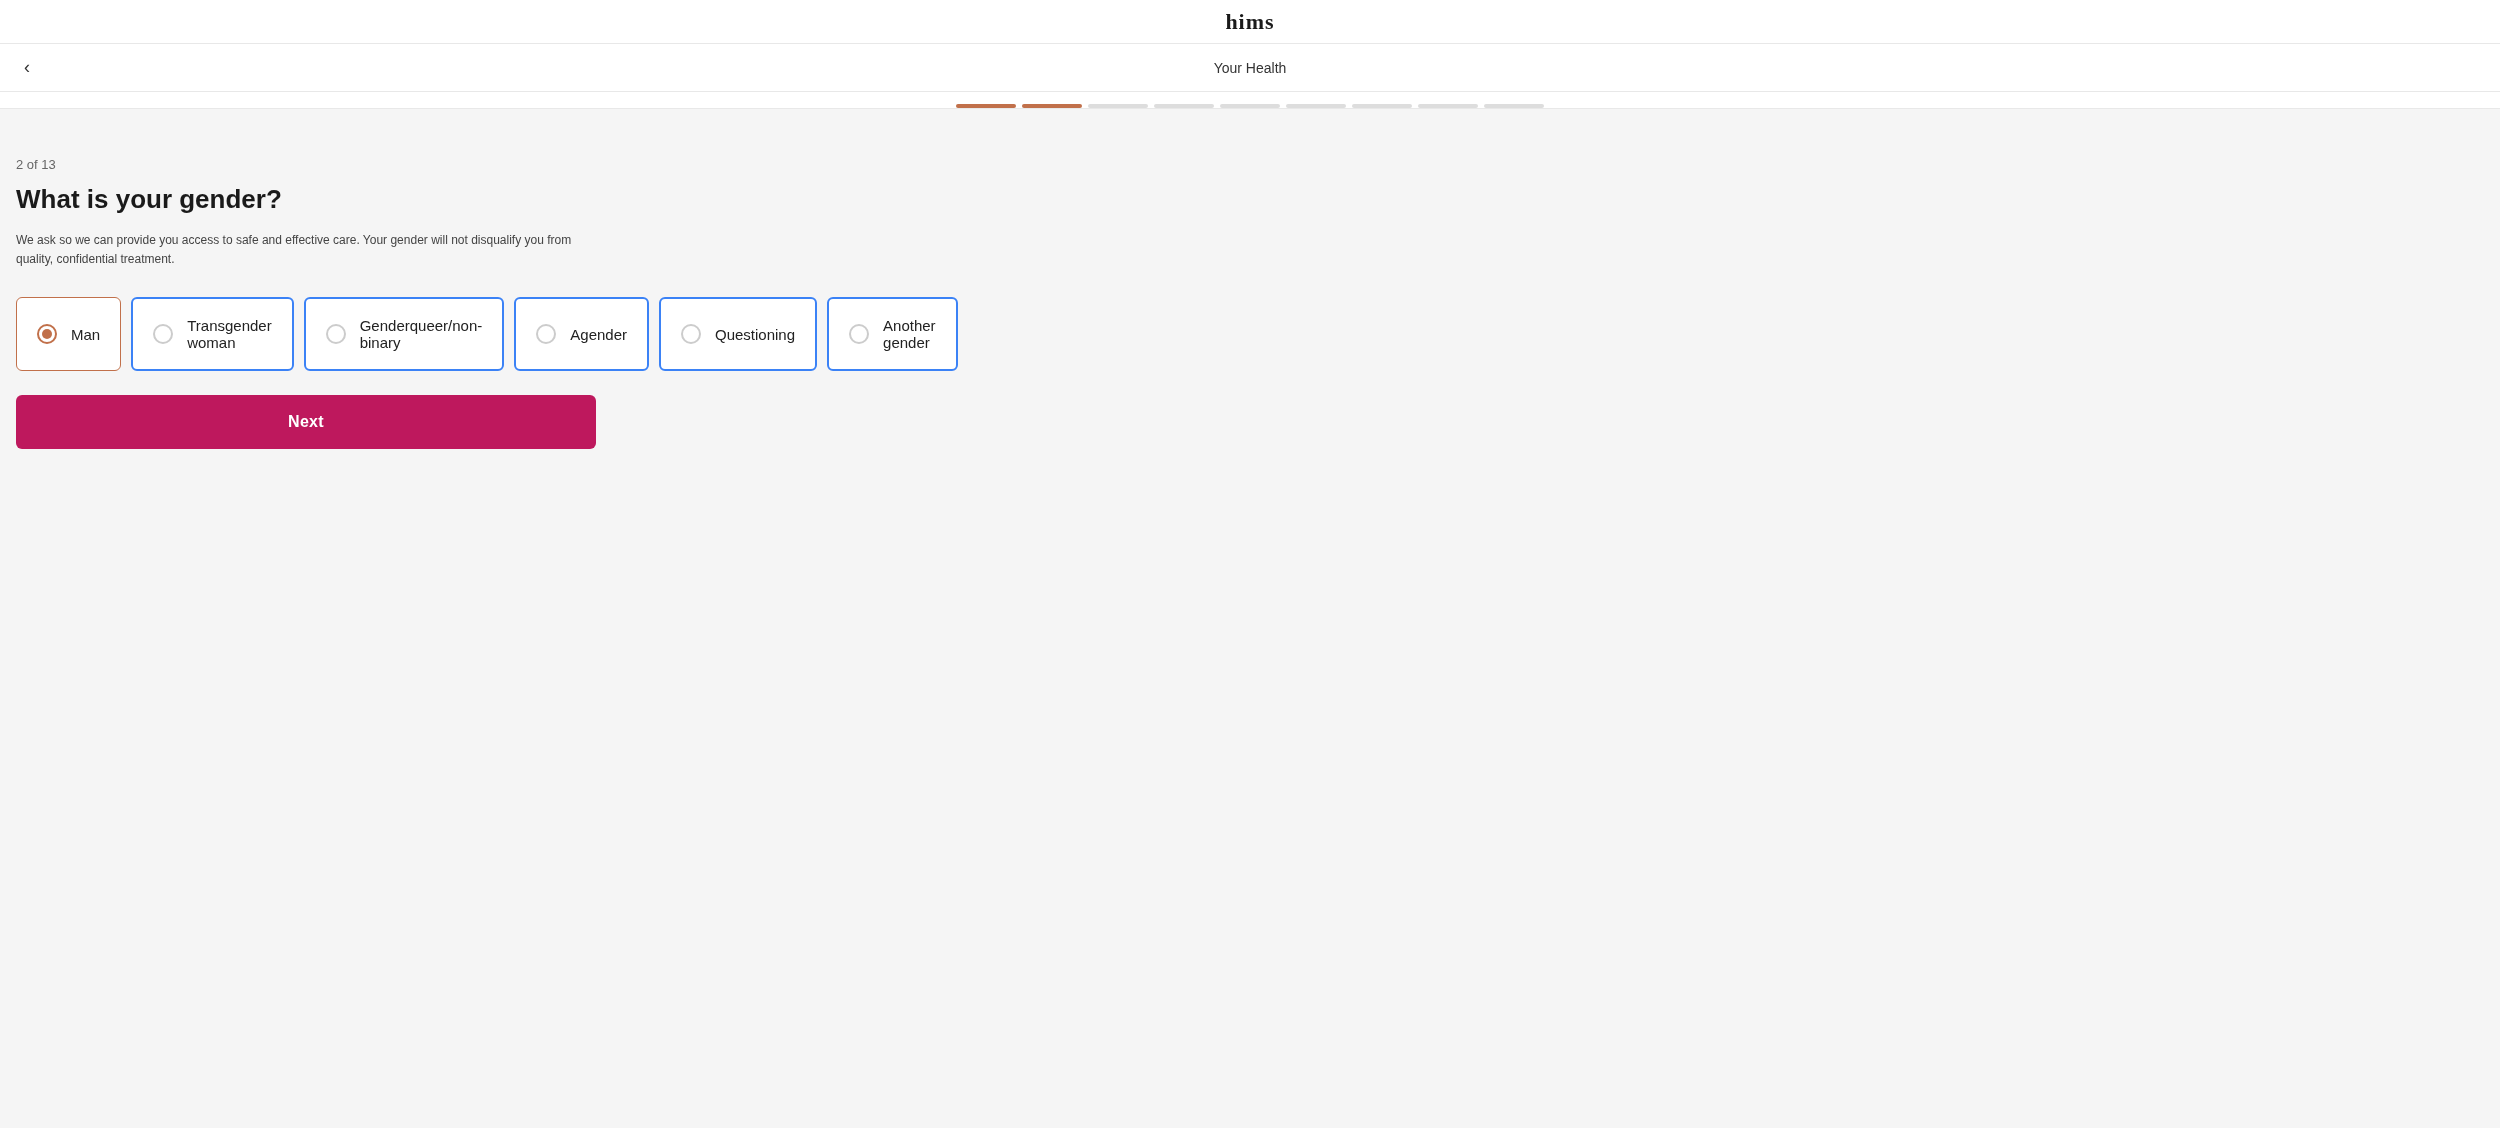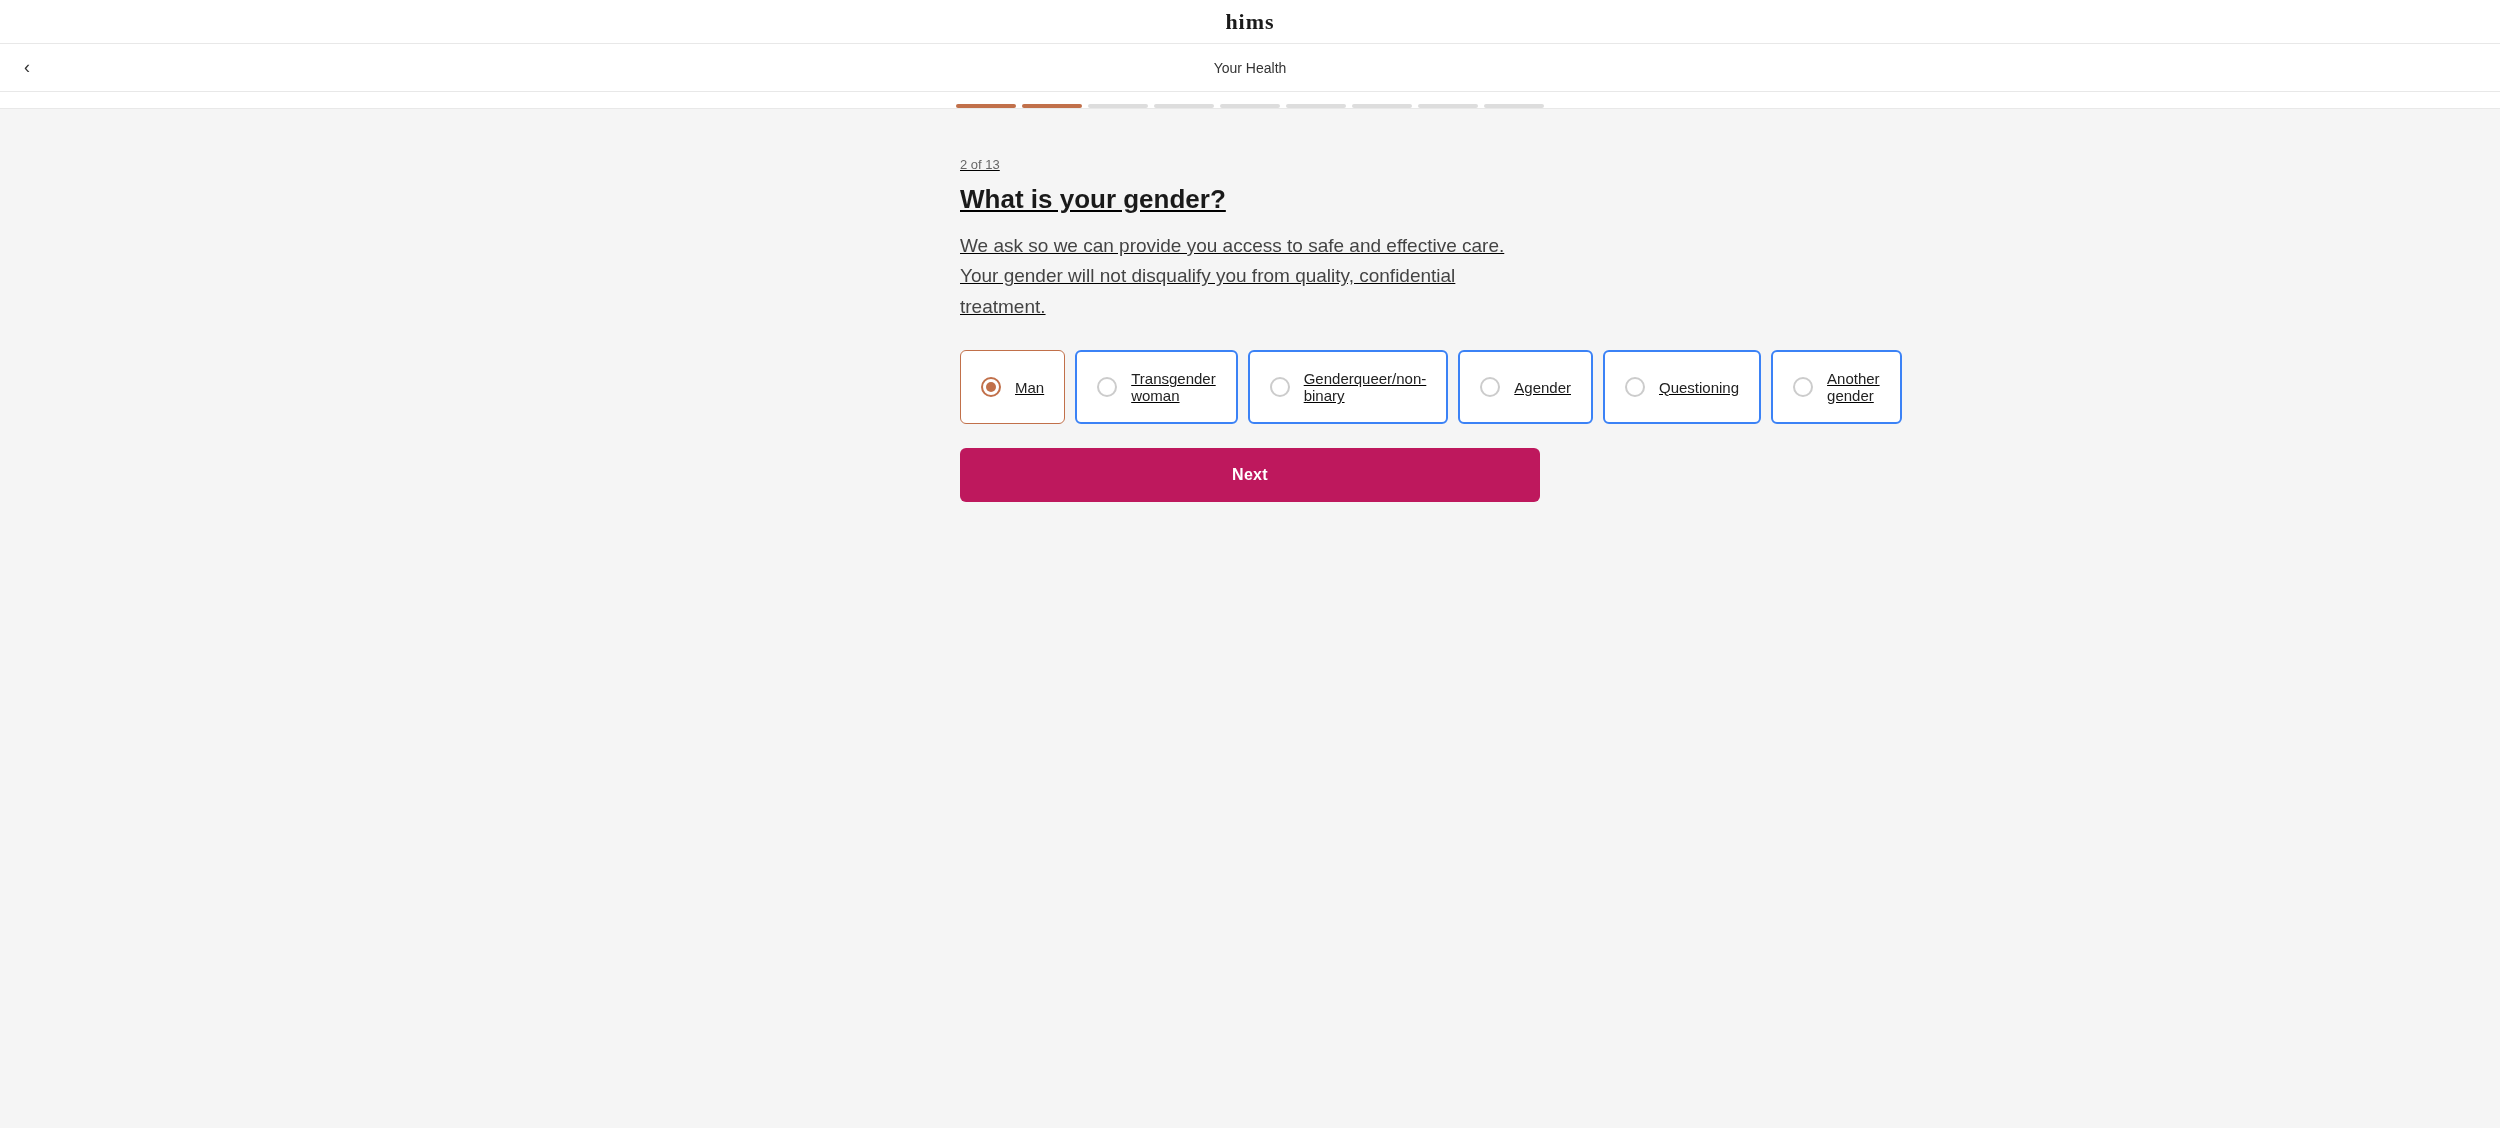--- a/index.html
+++ b/index.html
@@ -82,23 +82,21 @@
       background-color: #c1704a;
     }
 
     .progress-segment.inactive {
       background-color: #ddd;
     }
 
     
     .main-content {
       display: flex;
-      justify-content: center;
-      padding: 48px 8px;
-      text-decoration: underline;
+      padding: 48px 16px;
     }
 
     .form-container {
       width: 100%;
       max-width: 580px;
     }
 
     .step-indicator {
       font-size: 13px;
       color: #666;
@@ -106,21 +104,21 @@
     }
 
     .question-title {
       font-size: 26px;
       font-weight: 700;
       color: #1a1a1a;
       margin-bottom: 16px;
     }
 
     .question-description {
-      font-size: 19px;
+      font-size: 12px;
       color: #444;
       line-height: 1.6;
       margin-bottom: 28px;
     }
 
     
     .options-list {
       display: flex;
       flex-direction: row;
       gap: 10px;

